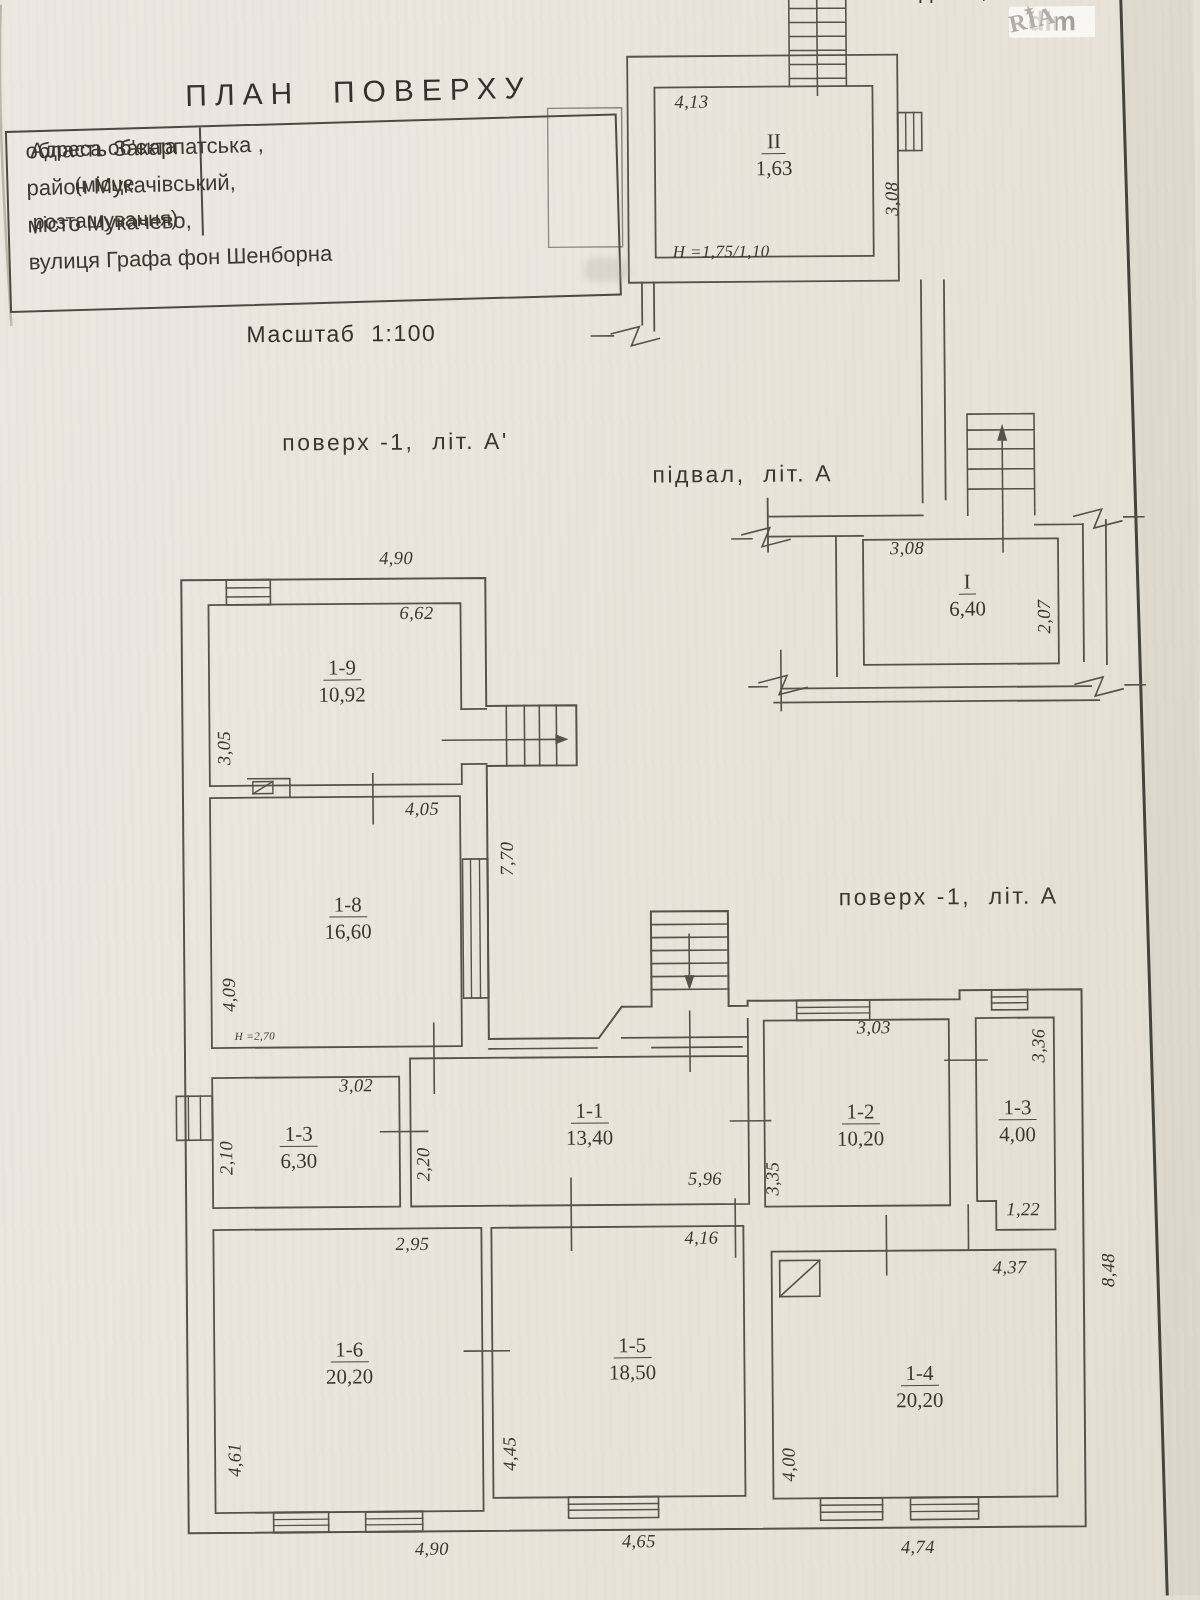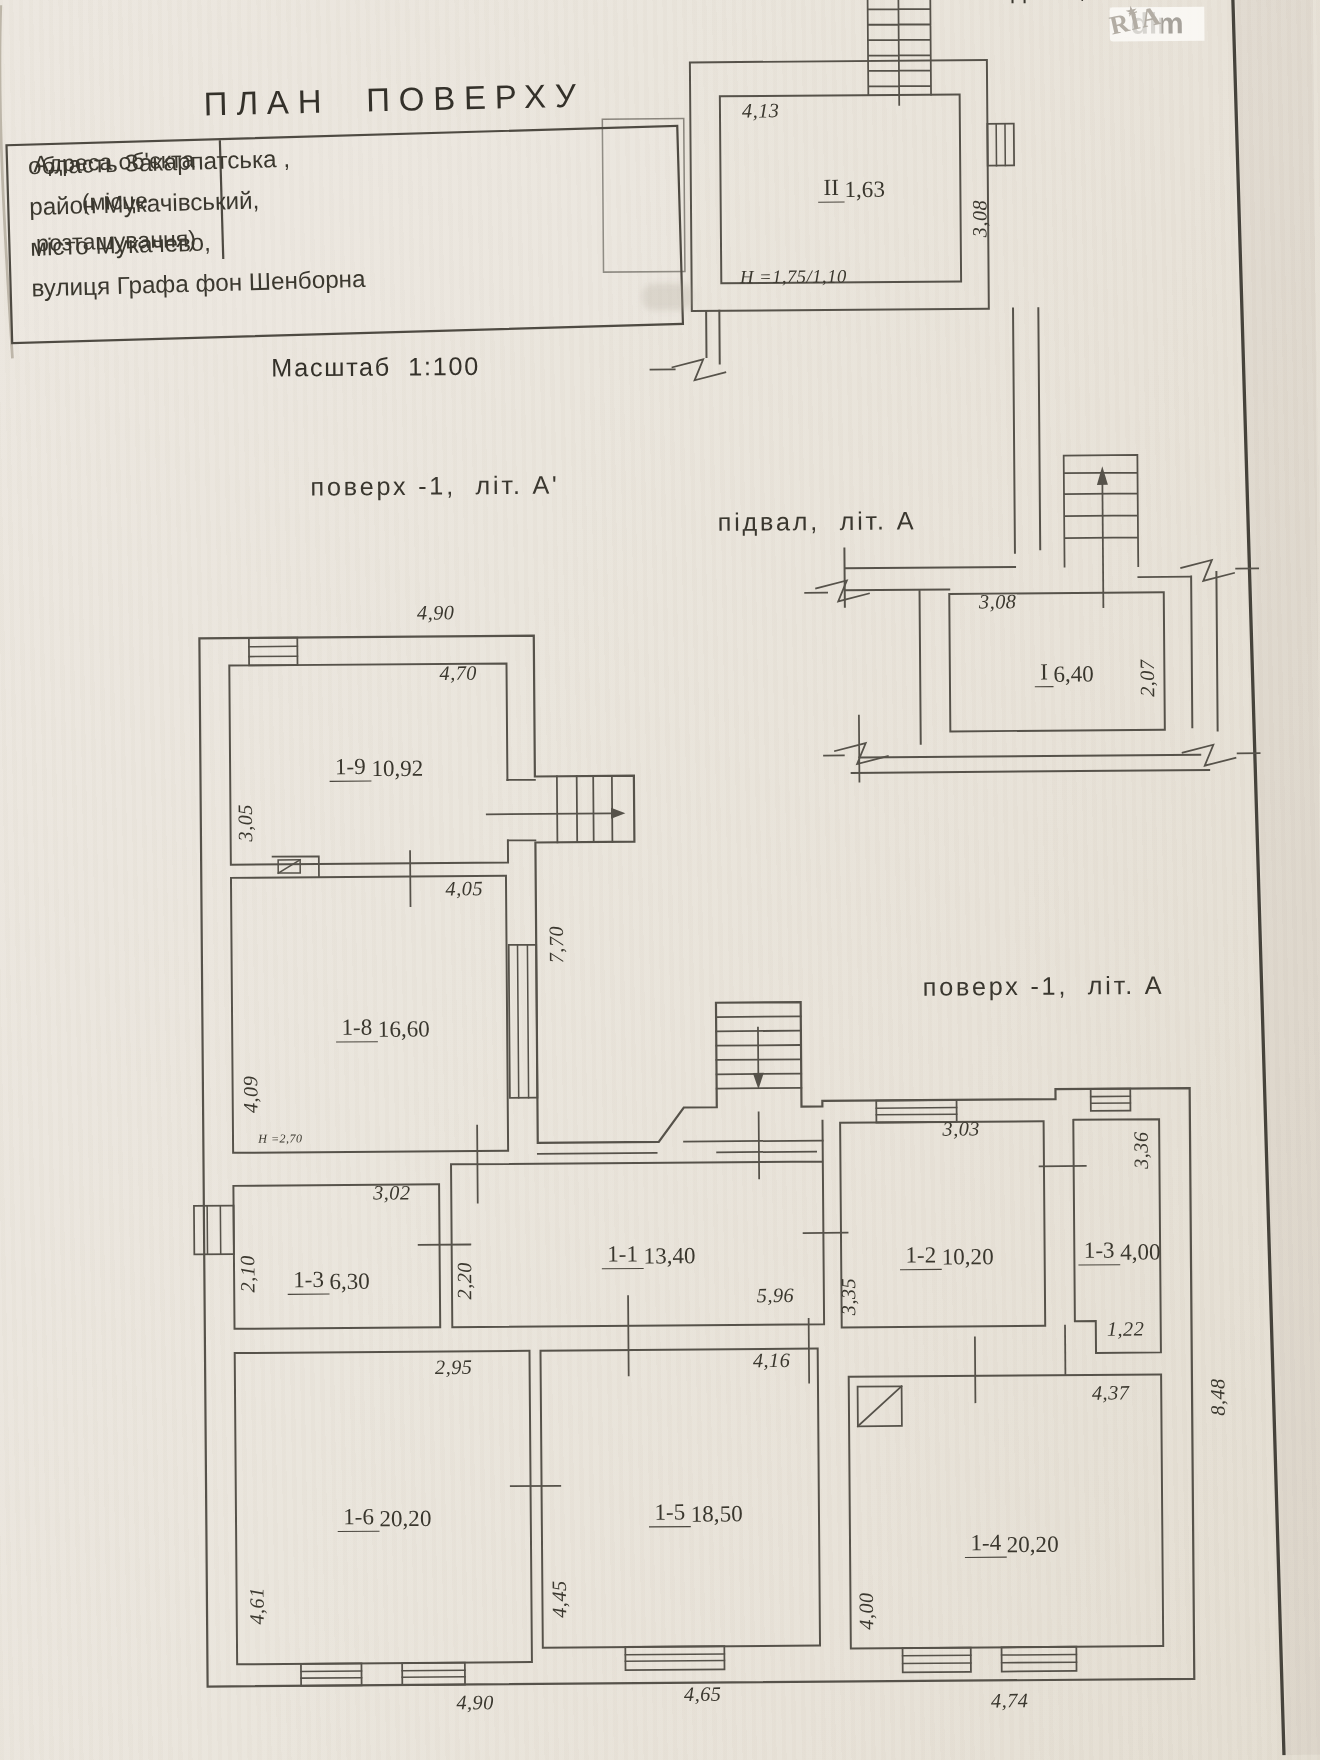--- a/index.html
+++ b/index.html
@@ -14,22 +14,22 @@
   }
   .sheet{position:absolute;inset:0;transform:rotate(-0.45deg);}
   svg.plan{position:absolute;inset:0;}
   svg.plan *{vector-effect:non-scaling-stroke;}
 
   .labels span, .labels div{position:absolute;}
   .c{transform:translate(-50%,-50%);white-space:nowrap;}
   .dim{font:italic 18.5px "Liberation Serif",serif;color:#3b382f;letter-spacing:.4px;white-space:nowrap;}
   .dim.rot{transform:translate(-50%,-50%) rotate(-90deg);}
   .dim.hsmall{font-size:17px;transform:translate(0,-50%);}
-  .room-label{display:flex;flex-direction:row;align-items:center;transform:translate(-50%,-50%);
-    font-family:"Liberation Serif",serif;color:#3a372e;margin-top:16px;}
+  .room-label{display:flex;flex-direction:column;align-items:center;transform:translate(-50%,-50%);
+    font-family:"Liberation Serif",serif;color:#3a372e;}
   .room-label .rnum{font-size:21px;line-height:1.05;border-bottom:1.7px solid #4a463e;padding:0 5px 1px;}
   .room-label .rarea{font-size:21px;padding-top:2px;}
   .plan-label{font-family:"Liberation Sans",sans-serif;font-size:23px;letter-spacing:2.5px;
     color:#3a372f;white-space:pre;font-weight:500;}
   .doc-title{font-size:30px;letter-spacing:8px;font-weight:500;color:#34312a;white-space:pre;
     transform:translate(-50%,-50%) rotate(-0.9deg);}
   .doc-scale{font-size:23px;letter-spacing:1.5px;color:#34312a;white-space:pre;}
 
   .addr-table{
     left:12px;top:120px;width:612px;height:182px;border:2px solid #4e4a42;
@@ -238,21 +238,21 @@
       </div>
 
       <span class="dim c" style="left:697px;top:103px">4,13</span>
       <span class="dim rot" style="left:897px;top:201px">3,08</span>
       <span class="dim hsmall" style="left:677px;top:253px">Н =1,75/1,10</span>
 
       <span class="dim c" style="left:909px;top:551px">3,08</span>
       <span class="dim rot" style="left:1046px;top:620px">2,07</span>
 
       <span class="dim c" style="left:398px;top:557px">4,90</span>
-      <span class="dim c" style="left:418px;top:612px">4,70</span>
+      <span class="dim c" style="left:418px;top:612px">6,62</span>
       <span class="dim rot" style="left:225px;top:745px">3,05</span>
       <span class="dim c" style="left:422px;top:808px">4,05</span>
       <span class="dim rot" style="left:228px;top:992px">4,09</span>
       <span class="dim rot" style="left:507px;top:858px">7,70</span>
       <span class="dim c" style="left:354px;top:1084px">3,02</span>
       <span class="dim rot" style="left:224px;top:1155px">2,10</span>
       <span class="dim rot" style="left:421px;top:1163px">2,20</span>
       <span class="dim hsmall" style="left:233px;top:1033px;font-size:11px">Н =2,70</span>
 
       <span class="dim c" style="left:702px;top:1180px">5,96</span>

